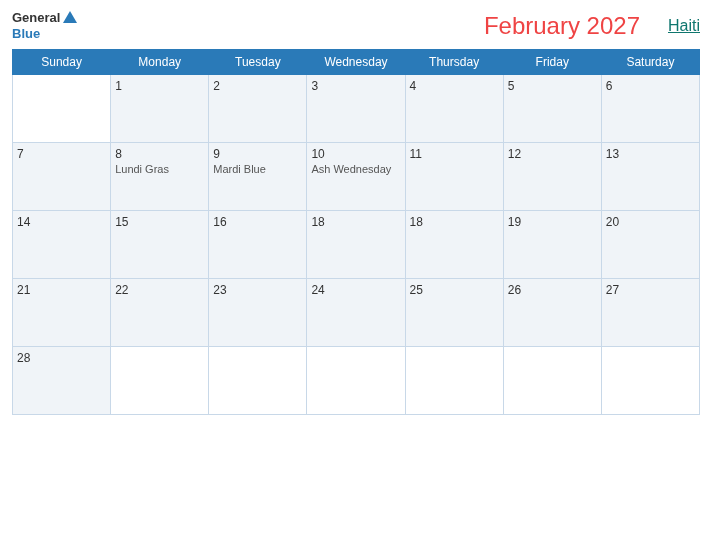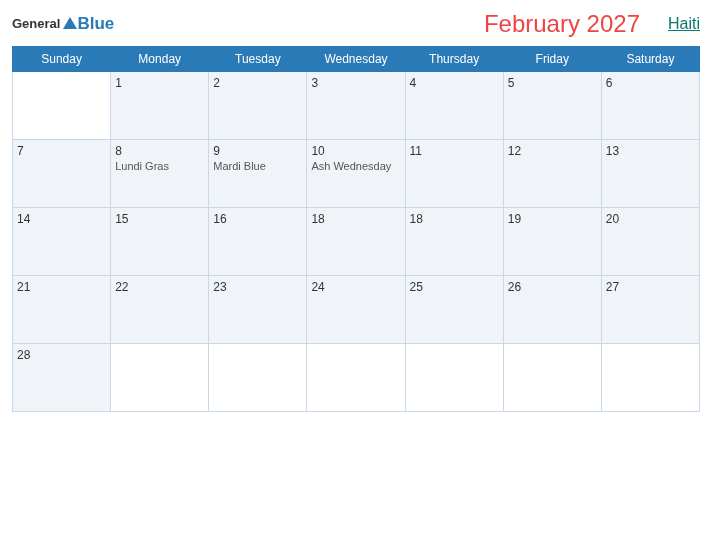--- a/index.html
+++ b/index.html
@@ -17,33 +17,33 @@
       padding: 10px 12px;
     }
     .header {
       display: flex;
       align-items: center;
       justify-content: space-between;
       margin-bottom: 8px;
     }
     .logo {
       display: flex;
-      flex-direction: row;
+      flex-direction: column;
       font-size: 11px;
       line-height: 1.2;
     }
     .logo-general {
       font-weight: bold;
       font-size: 13px;
       color: #333;
     }
     .logo-blue {
       color: #2a7ab8;
       font-weight: bold;
-      font-size: 17px;
+      font-size: 13px;
     }
     .logo-top {
       display: flex;
       align-items: center;
     }
     .logo-triangle {
       width: 0;
       height: 0;
       border-left: 7px solid transparent;
       border-right: 7px solid transparent;

